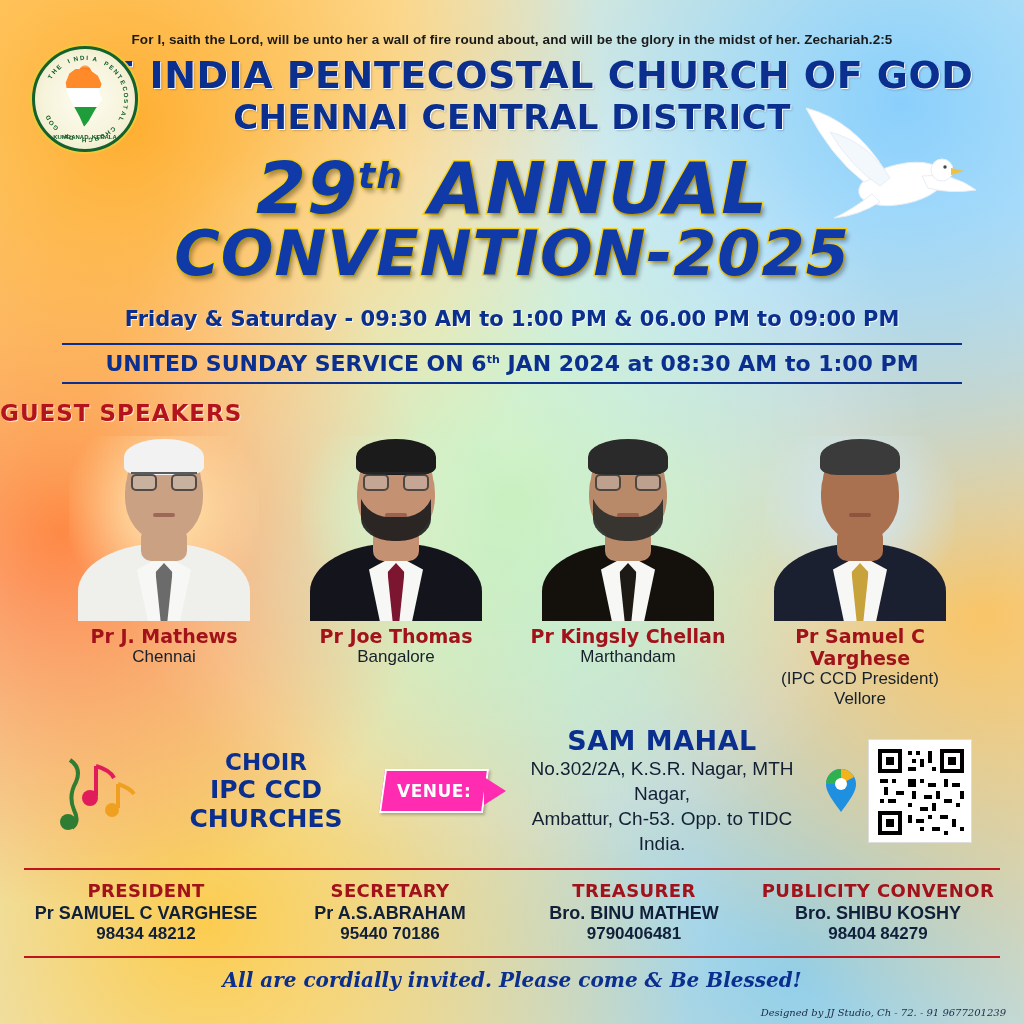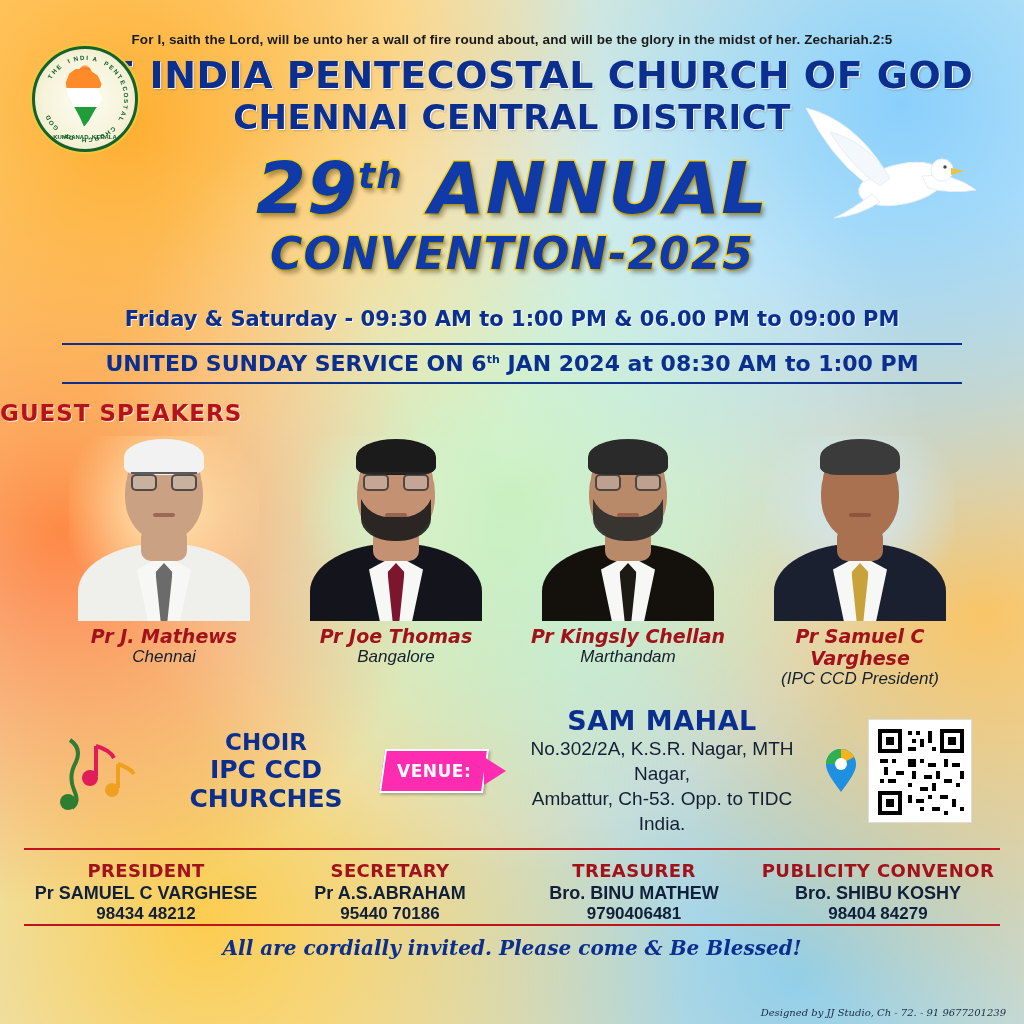--- a/index.html
+++ b/index.html
@@ -98,21 +98,21 @@
     font-family: "DejaVu Sans", sans-serif;
     font-style: italic;
     font-weight: bold;
     color: #103aa8;
     letter-spacing: 1px;
     -webkit-text-stroke: 3px #f6d21f;
     paint-order: stroke fill;
     text-shadow: 3px 4px 4px rgba(0,0,0,0.3);
   }
   .big1 { font-size: 72px; line-height: 62px; margin-top: 8px; }
-  .big2 { font-size: 44px; line-height: 70px; }
+  .big2 { font-size: 62px; line-height: 70px; }
   .sup { font-size: 0.5em; vertical-align: super; }
 
   
   .ribbon-wrap { position: relative; margin: 14px auto 0; width: 620px; height: 54px; }
   .ribbon-tailL, .ribbon-tailR {
     position: absolute; top: 10px; width: 70px; height: 34px;
     background: #8b0f14;
   }
   .ribbon-tailL { left: 0; clip-path: polygon(0 0, 100% 0, 100% 100%, 0 100%, 18% 50%); }
   .ribbon-tailR { right: 0; clip-path: polygon(0 0, 100% 0, 82% 50%, 100% 100%, 0 100%); }
@@ -150,21 +150,21 @@
     margin-top: 16px;
     font-family: "DejaVu Sans", sans-serif;
     font-weight: bold; font-size: 23px; color: #b3141c;
     letter-spacing: 1px;
     text-shadow: 1px 1px 0 rgba(255,255,255,0.7);
   }
   .speakers {
     display: flex; justify-content: center; gap: 22px;
     margin-top: 10px; padding: 0 40px;
   }
-  .sp { width: 210px; text-align: center; font-style: italic; }
+  .sp { width: 210px; text-align: center; }
   .sp-photo {
     width: 190px; height: 185px; margin: 0 auto;
     position: relative; overflow: hidden;
   }
   .sp-photo .suit {
     position:absolute; left:50%; bottom:0; transform:translateX(-50%);
     width: 172px; height: 78px;
     border-radius: 58% 58% 0 0 / 72% 72% 0 0;
   }
   .sp-photo .shirt {
@@ -255,21 +255,21 @@
   .venue-addr { font-size: 19px; color: #132034; line-height: 25px; font-weight: 500; }
   .pin { width: 34px; height: 44px; position: relative; }
   .qr {
     width: 104px; height: 104px; background: #ffffff; padding: 5px;
     border: 1px solid #ddd;
   }
   .qr svg { display:block; }
 
   
   .officials {
-    margin: 12px 24px 0; padding: 10px 0 0;
+    margin: 12px 24px 0; padding: 10px 0 12px;
     border-top: 2px solid #c0141c; border-bottom: 2px solid #c0141c;
     display: flex; justify-content: space-around;
   }
   .off { text-align: center; width: 25%; }
   .off-role {
     font-family:"DejaVu Sans", sans-serif; font-weight:bold;
     font-size: 18px; color: #a1121a; letter-spacing: 0.4px;
   }
   .off-name { font-size: 18px; color: #11203a; font-weight: 600; margin-top: 2px; }
   .off-phone { font-size: 17px; color: #11203a; font-weight: 600; }
@@ -438,20 +438,21 @@
         <div class="neck" style="background:#a9714f"></div>
         <div class="head" style="background:#a9714f"></div>
 
         <div class="head" style="background:#a9714f;height:72px;bottom:104px;width:74px;border-radius:50% 50% 40% 40%"></div>
         <div class="hair" style="background:#3b3b3b"></div>
         <div class="mouth"></div>
 
       </div>
       <div class="sp-name">Pr Samuel C Varghese</div>
       <div class="sp-sub">(IPC CCD President)</div>
+      <div class="sp-sub">Vellore</div>
     </div>
       </div>
 
     <div class="mid">
       <div class="choir">
         <div class="notes">
           <svg viewBox="0 0 90 86" width="90" height="86">
             <path d="M18 12 Q30 20 24 34 Q16 48 22 62 Q28 74 20 80" stroke="#2f7d32" stroke-width="4" fill="none"></path>
             <circle cx="16" cy="74" r="8" fill="#2f7d32"></circle>
             <path d="M44 18 L44 48" stroke="#e01c5a" stroke-width="4"></path>

